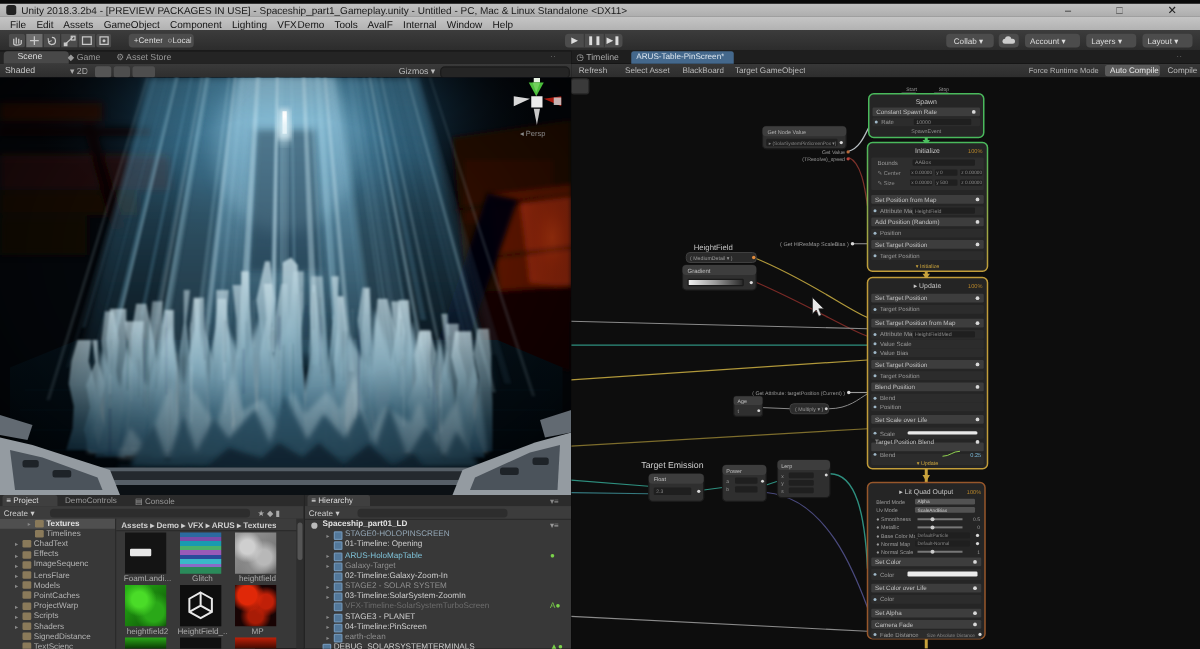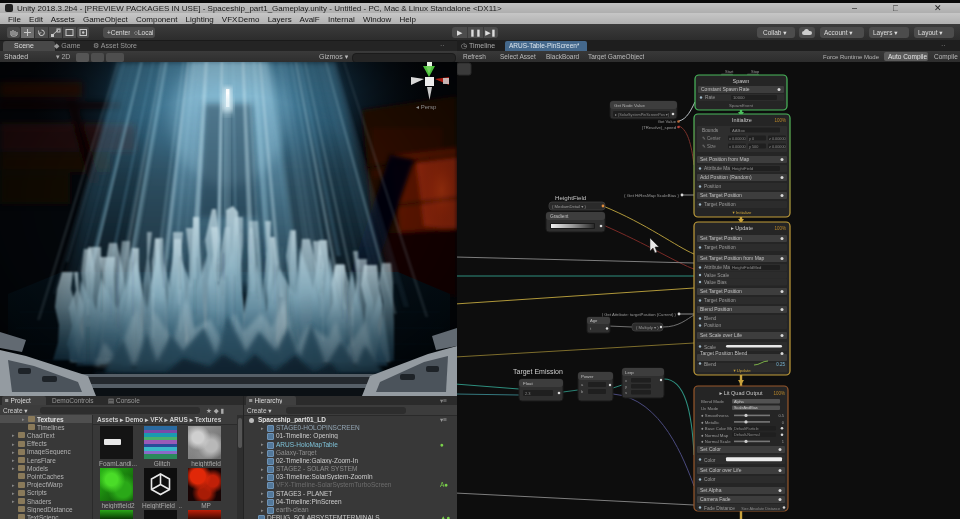--- a/index.html
+++ b/index.html
@@ -11,21 +11,21 @@
 
 <div class="abs" style="left:0;top:0;width:960px;height:3px;background:#0a0a0a;"></div>
 <div class="abs" style="left:0;top:3px;width:960px;height:10px;background:linear-gradient(#c2c2c2,#aeaeae);"></div>
 <div class="abs tx" style="left:17px;top:4px;width:600px;font-size:8px;color:#1a1a1a;">Unity 2018.3.2b4 - [PREVIEW PACKAGES IN USE] - Spaceship_part1_Gameplay.unity - Untitled - PC, Mac &amp; Linux Standalone &lt;DX11&gt;</div>
 <div class="abs" style="left:5px;top:4px;width:8px;height:8px;background:#222;border-radius:2px;"></div>
 <div class="abs tx" style="left:852px;top:3px;font-size:9px;color:#222;">–</div>
 <div class="abs tx" style="left:893px;top:3px;font-size:9px;color:#222;">□</div>
 <div class="abs tx" style="left:934px;top:3px;font-size:9px;color:#222;">✕</div>
 
 <div class="abs" style="left:0;top:13px;width:960px;height:11px;background:linear-gradient(#c6c6c6,#b2b2b2);"></div>
-<div class="abs tx" style="left:8px;top:15px;width:700px;font-size:8px;color:#141414;word-spacing:6px;">File Edit Assets GameObject Component Lighting VFX Demo Layers AvalF Internal Window Help</div>
+<div class="abs tx" style="left:8px;top:15px;width:700px;font-size:8px;color:#141414;word-spacing:6px;">File Edit Assets GameObject Component Lighting VFX Demo Tools AvalF Internal Window Help</div>
 
 <div class="abs" style="left:0;top:24px;width:960px;height:16px;background:linear-gradient(#3c3c3c,#2c2c2c);border-bottom:1px solid #1a1a1a;"></div>
 
 <svg class="abs" style="left:7px;top:27px;" width="82" height="11">
   <rect x="0" y="0" width="13" height="11" rx="2" fill="#4c4c4c"></rect>
   <rect x="14" y="0" width="13" height="11" fill="#6e6e6e"></rect>
   <rect x="28" y="0" width="13" height="11" fill="#4c4c4c"></rect>
   <rect x="42" y="0" width="13" height="11" fill="#4c4c4c"></rect>
   <rect x="56" y="0" width="13" height="11" fill="#4c4c4c"></rect>
   <rect x="70" y="0" width="12" height="11" rx="2" fill="#4c4c4c"></rect>

